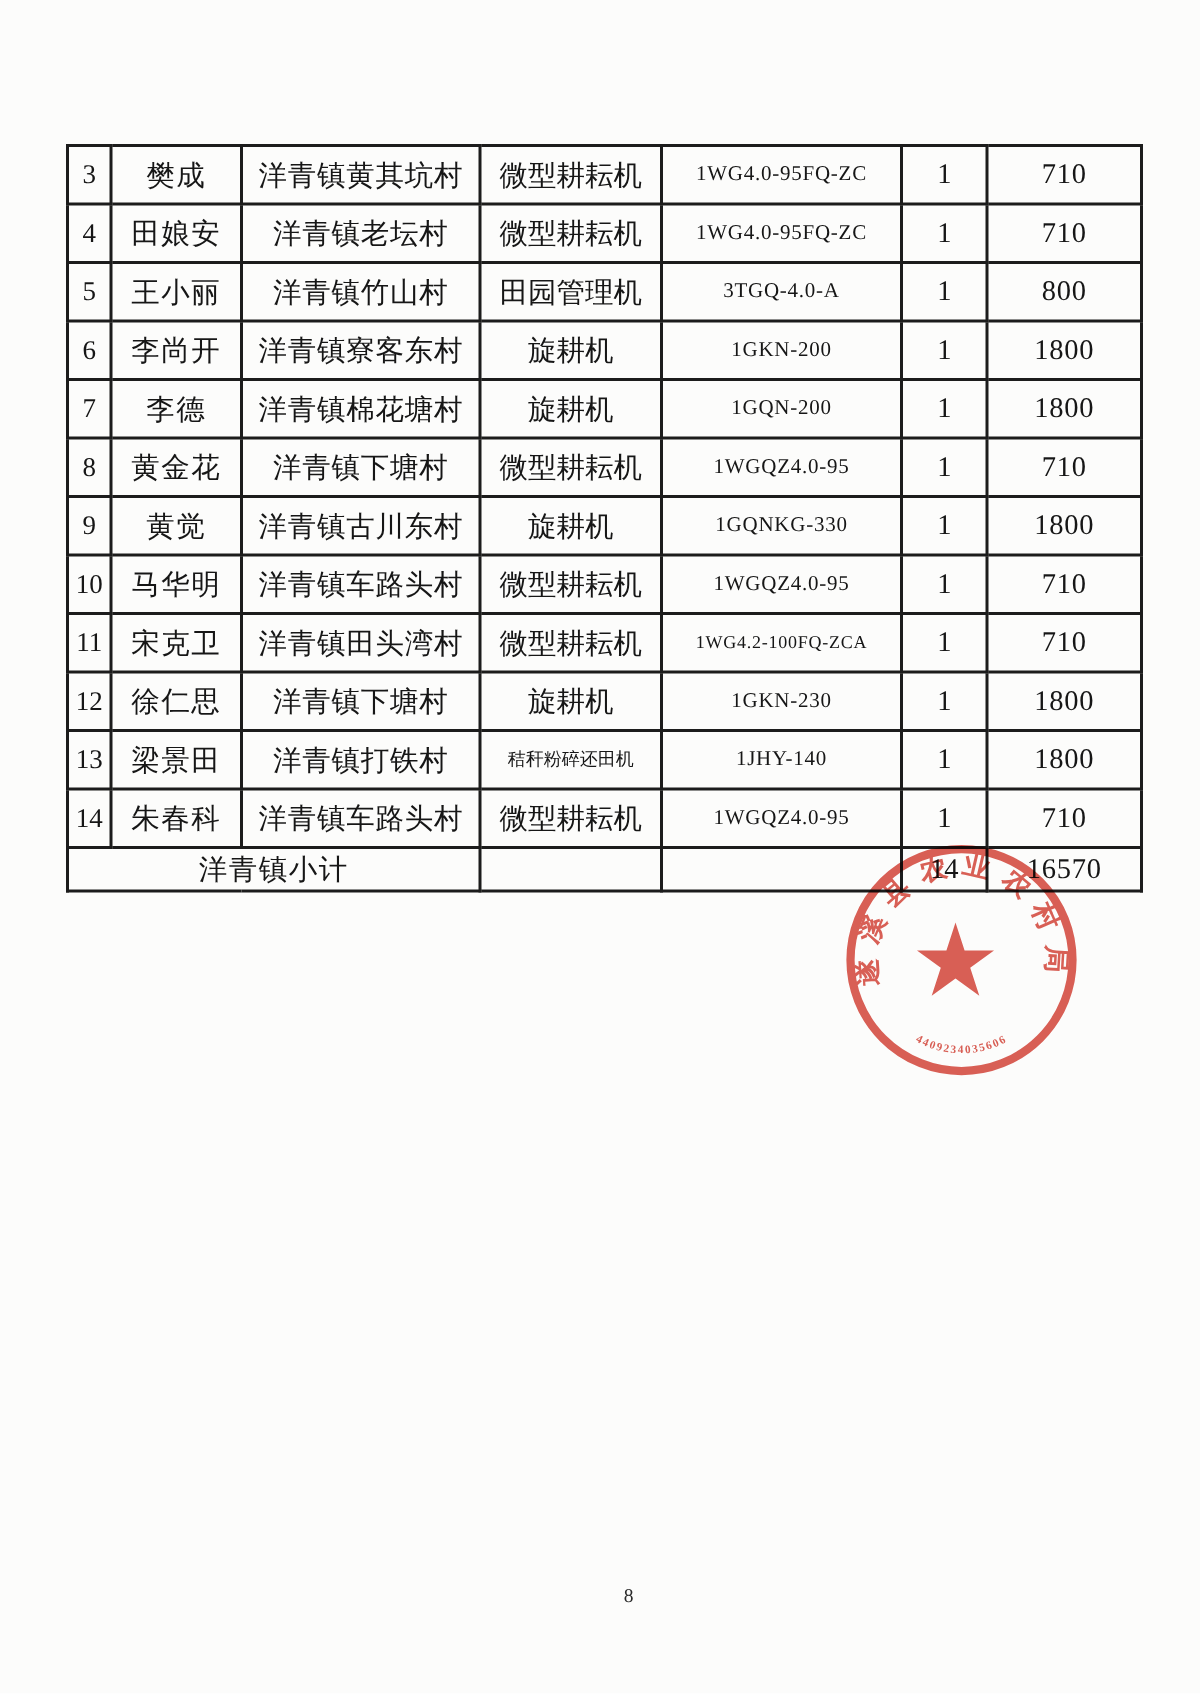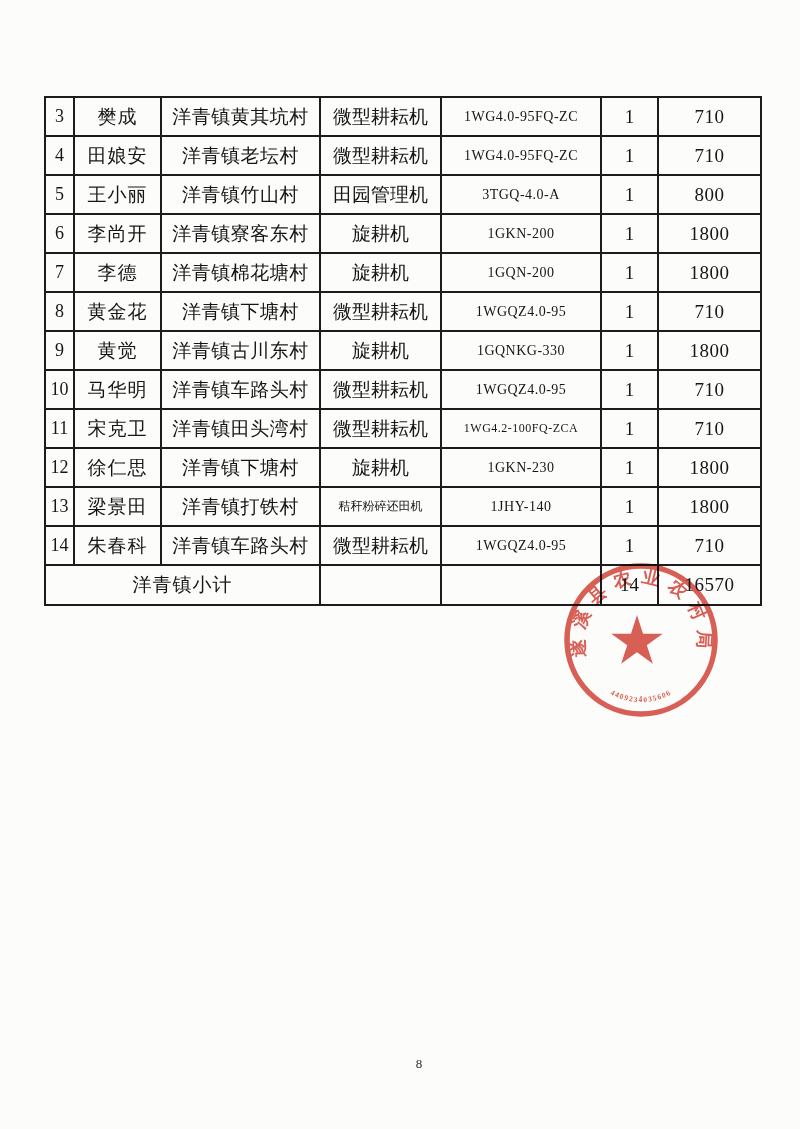--- a/index.html
+++ b/index.html
@@ -9,21 +9,21 @@
   }
   table.grid{
     position:absolute;left:44px;top:96px;width:716px;
     border-collapse:collapse;table-layout:fixed;
   }
   table.grid td{
     border:2px solid #1c1c1c;text-align:center;vertical-align:middle;
     padding:0;overflow:hidden;white-space:nowrap;
   }
   tr.r{height:39px;}
-  tr.sum{height:40px;}
+  tr.sum{height:29px;}
   .c-no{font-size:18px;}
   .c-name{font-size:19px;letter-spacing:1px;border-radius:18px;}
   .c-village{font-size:19px;letter-spacing:.5px;margin-top:39px;}
   .c-machine{font-size:19px;font-family:Liberation Mono, monospace;}
   .c-machine.compact{font-size:12px;letter-spacing:0;}
   .c-model{font-size:14px;letter-spacing:.5px;}
   .c-model.long{font-size:12px;}
   .c-qty{font-size:19px;}
   .c-amount{font-size:19px;letter-spacing:.5px;}
   .sum-label{font-size:19px;letter-spacing:1px;}

